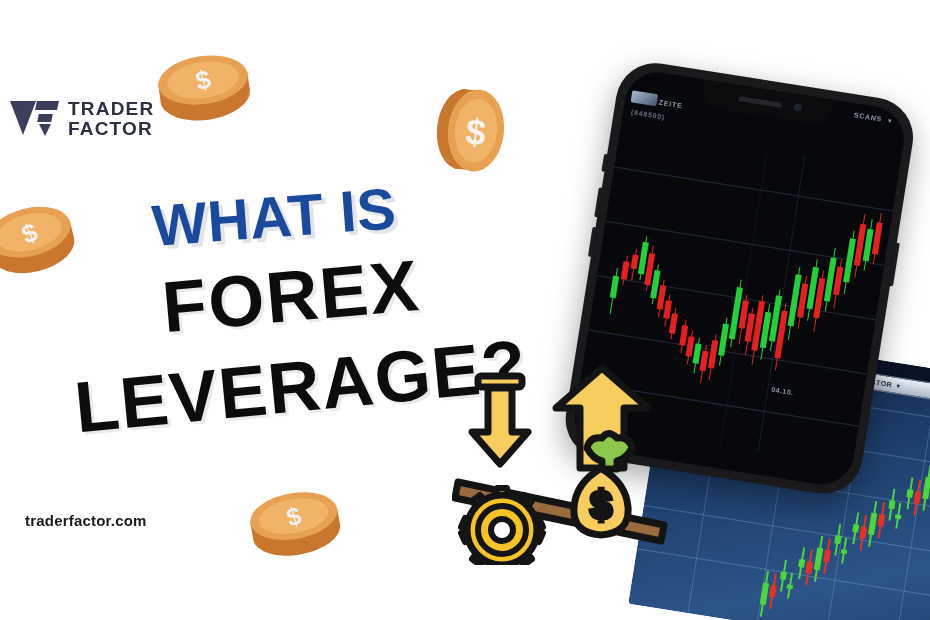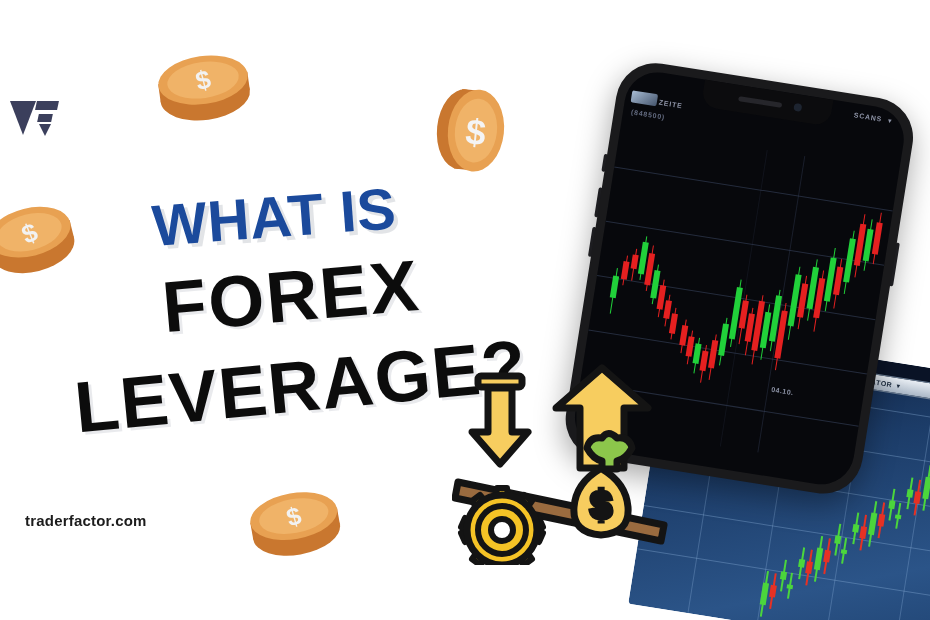--- a/index.html
+++ b/index.html
@@ -503,20 +503,24 @@
   <div class="h-what">WHAT IS</div>
   <div class="h-forex">FOREX</div>
   <div class="h-lev">LEVERAGE?</div>
 
   <div class="logo">
     <div class="logo-mark">
       <div class="logo-tri"></div>
       <div class="logo-f1"></div>
       <div class="logo-f2"></div>
       <div class="logo-f3"></div>
+    </div>
+    <div class="logo-text">
+      <div>TRADER</div>
+      <div>FACTOR</div>
     </div>
   </div>
 
   <div class="site-url">traderfactor.com</div>
 
   <div class="coin" style="left:152px;top:48px;width:104px;height:78px;transform:rotate(-8deg);">
     <svg viewBox="0 0 104 78" width="104" height="78">
       <ellipse cx="52" cy="48" rx="45" ry="24" fill="#c9772f"></ellipse>
       <rect x="7" y="30" width="90" height="18" fill="#c9772f"></rect>
       <ellipse cx="52" cy="32" rx="45" ry="24" fill="#e8a152"></ellipse>

